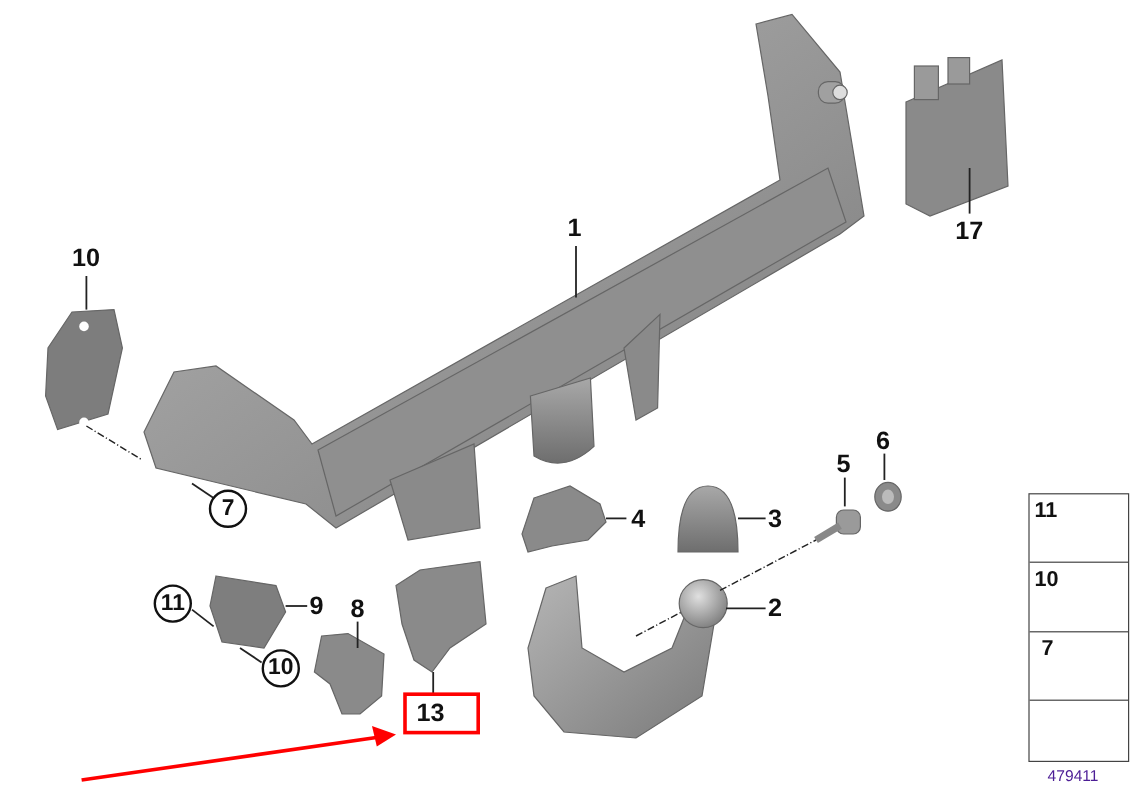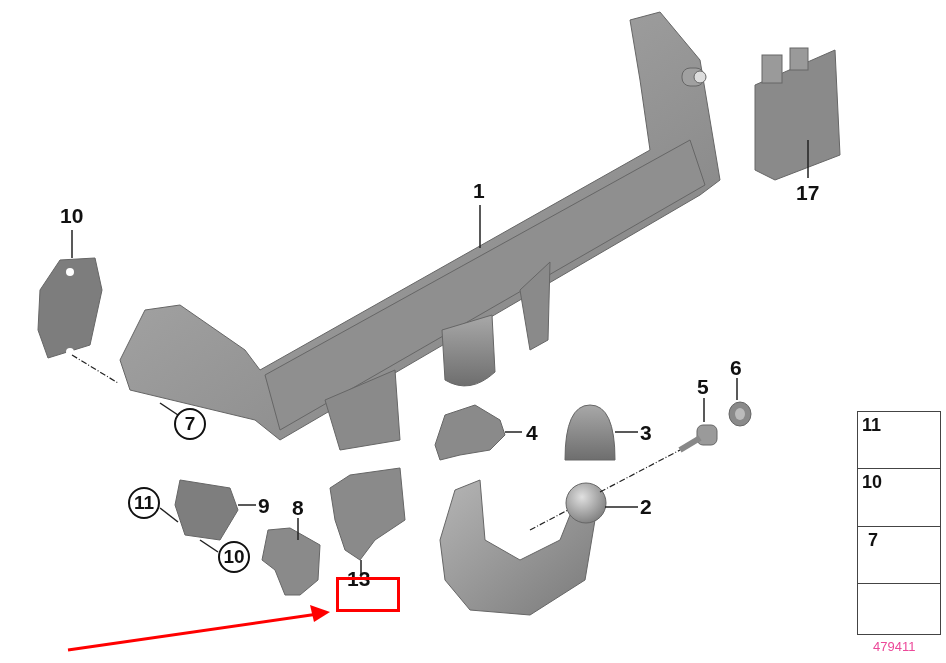--- a/index.html
+++ b/index.html
@@ -24,21 +24,21 @@
     border: 1.5px solid #444; box-sizing: border-box; background: #fff;
   }
   .legend-cell {
     position: absolute; left: 0; width: 100%; border-bottom: 1.5px solid #444; box-sizing: border-box;
   }
   .legend-num {
     position: absolute; left: 4px; top: 3px; font-weight: bold; font-size: 18px; color: #111;
     font-family: "Liberation Sans", sans-serif;
   }
   .image-id {
-    position: absolute; left: 873px; top: 639px; font-size: 13px; color: #ec4899;
+    position: absolute; left: 873px; top: 639px; font-size: 13px; color: #4c1d95;
     font-family: "Liberation Sans", sans-serif;
   }
 </style>
 </head>
 <body>
 
 <div>
 <svg id="diagram" viewBox="0 0 946 663" xmlns="http://www.w3.org/2000/svg">
   <defs>
     <linearGradient id="g1" x1="0" y1="0" x2="0" y2="1">
@@ -138,21 +138,21 @@
 <div class="callout" style="left:640px;top:422px">3</div>
 <div class="callout" style="left:526px;top:422px">4</div>
 <div class="callout" style="left:697px;top:376px">5</div>
 <div class="callout" style="left:730px;top:357px">6</div>
 <div class="circle-callout" style="left:174px;top:408px">7</div>
 <div class="callout" style="left:292px;top:497px">8</div>
 <div class="callout" style="left:258px;top:495px">9</div>
 <div class="circle-callout" style="left:218px;top:541px">10</div>
 <div class="circle-callout" style="left:128px;top:487px">11</div>
 <div class="callout" style="left:796px;top:182px">17</div>
-<div class="callout" style="left:347px;top:568px">13</div>
+<div class="callout" style="left:347px;top:584px">13</div>
 <div class="callout" style="left:60px;top:205px">10</div>
 
 <div class="highlight-box"></div>
 
 <div class="legend">
   <div class="legend-cell" style="top:0;height:57px">
     <span class="legend-num">11</span>
   </div>
   <div class="legend-cell" style="top:57px;height:58px">
     <span class="legend-num">10</span>

